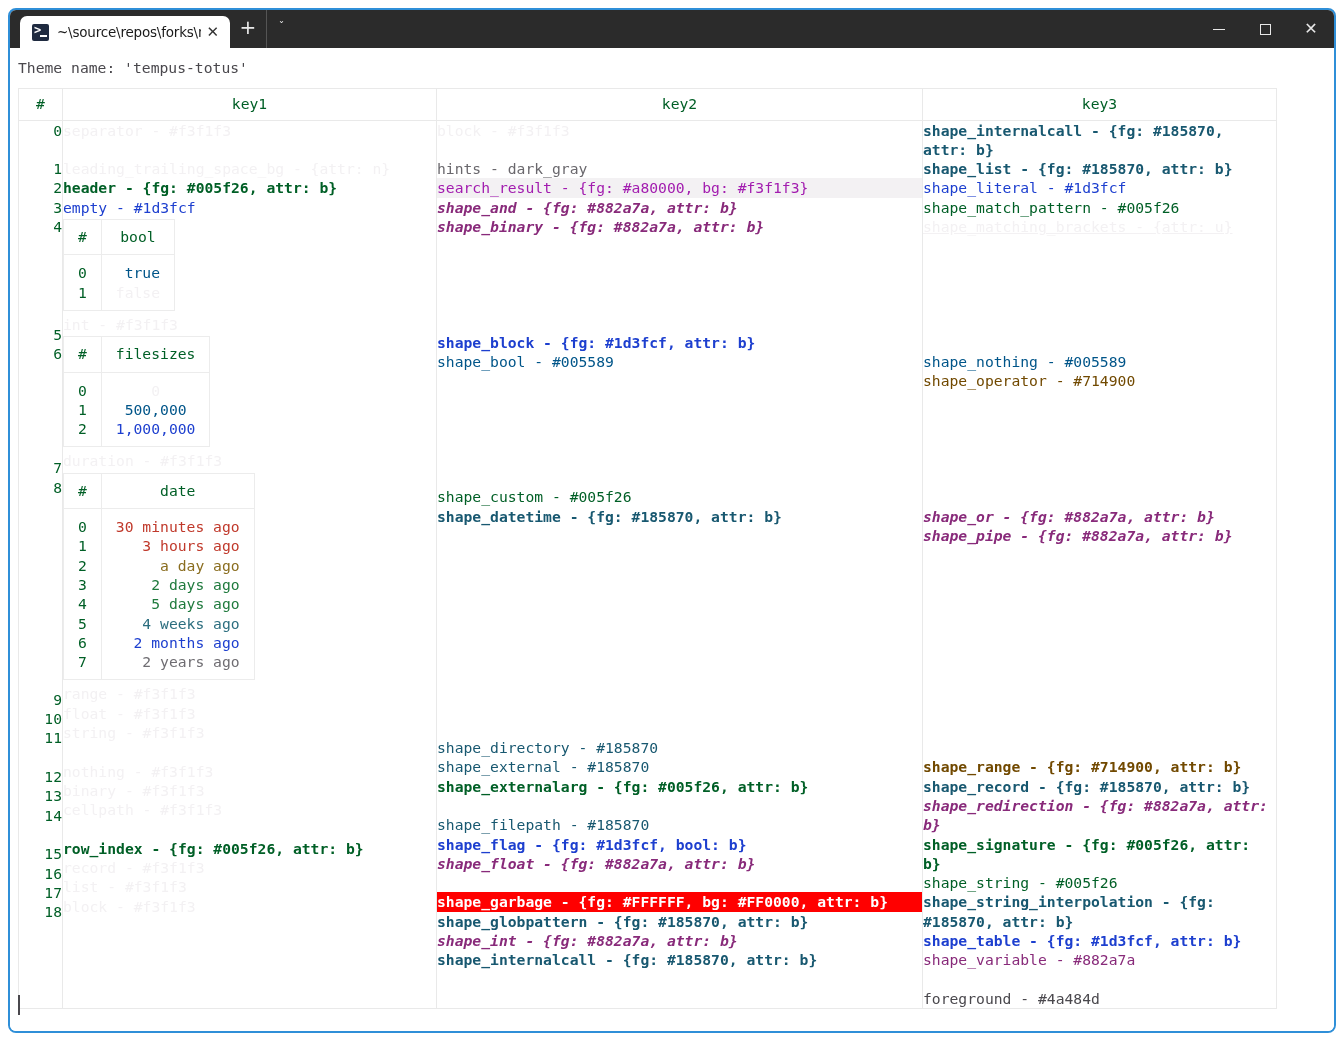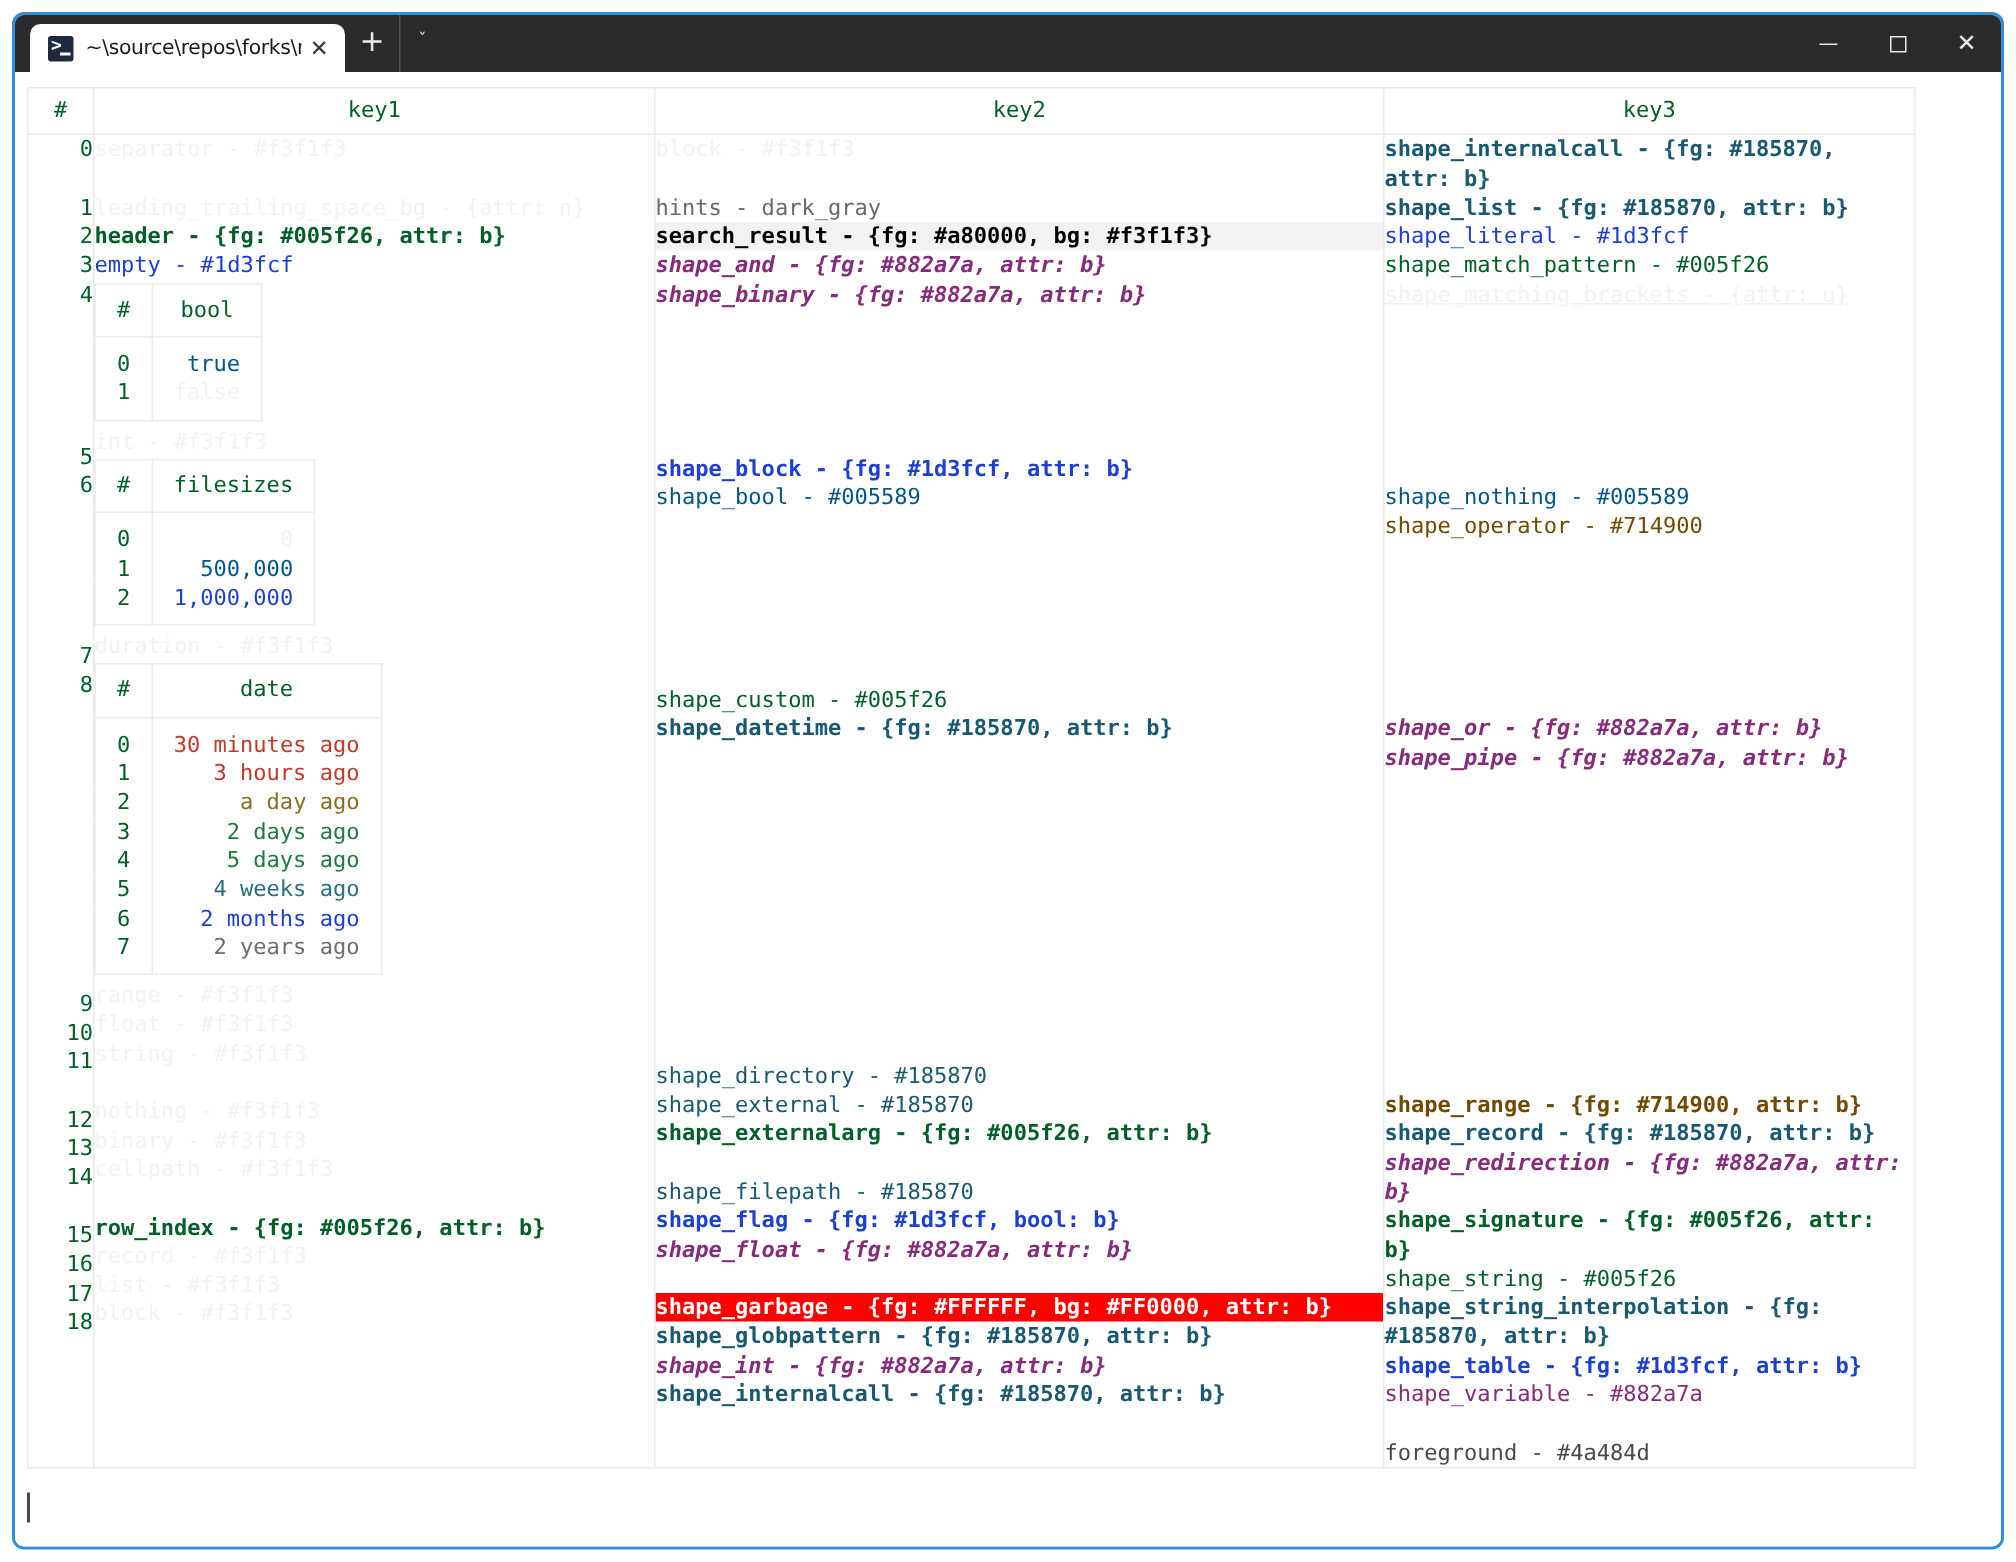--- a/index.html
+++ b/index.html
@@ -209,21 +209,21 @@
   .subtable th:last-child { border-right: none; }
   .subtable td {
     padding: 0 14px;
     line-height: 19.3px;
   }
   .subtable td.idx { color: #005f26; text-align: right;
                      border-right: 1px solid #ececec; }
   .subtable tbody tr:first-child td { padding-top: 8px; }
   .subtable tbody tr:last-child  td { padding-bottom: 8px; }
   .subtable td.val { text-align: right; }
-  .subtable td.val.num { text-align: right; }
+  .subtable td.val.num { text-align: center; }
 
   
   #prompt {
     position: absolute;
     left: 8px;
     bottom: 16px;
     width: 2px; height: 20px;
     background: #4a484d;
   }
 
@@ -236,21 +236,21 @@
   .c-blue-b     { color: #1d3fcf; font-weight: bold; }
   .c-teal       { color: #185870; font-weight: bold; }
   .c-tealplain  { color: #185870; }
   .c-cyan       { color: #005589; }
   .c-purple     { color: #882a7a; font-weight: bold; font-style: italic; }
   .c-purpleplain{ color: #882a7a; }
   .c-olive      { color: #714900; font-weight: bold; }
   .c-oliveplain { color: #714900; }
   .c-gray       { color: #4a484d; }
   .c-darkgray   { color: #6a686d; }
-  .c-red        { color: #000000; font-weight: bold; background: #f3f1f3; }
+  .c-red        { color: #a21caf; font-weight: normal; background: #f3f1f3; }
   .c-garbage    { color: #FFFFFF; background: #FF0000; font-weight: bold; }
   .c-datered    { color: #c0392b; }
   .c-dategreen  { color: #1f7a3d; margin-left: 28px; }
   .c-dateolive  { color: #8a6d1f; }
   .c-dateteal   { color: #2c6e7f; }
   .c-dateblue   { color: #1d3fcf; }
   .c-dategray   { color: #6f6d72; }
 </style>
 </head>
 <body>
@@ -275,20 +275,21 @@
         <span class="glyph-max"></span>
       </div>
       <div class="wbtn">
         <span class="glyph-close">✕</span>
       </div>
     </div>
   </div>
 
   <div id="term">
 
+    <div class="themeline">Theme name: 'tempus-totus'</div>
 
     <table class="nu-table">
       <colgroup>
         <col class="col-idx">
           <col class="col-key1">
         <col class="col-key2">
           <col class="col-key3">
       </colgroup>
       <thead>
         <tr>

